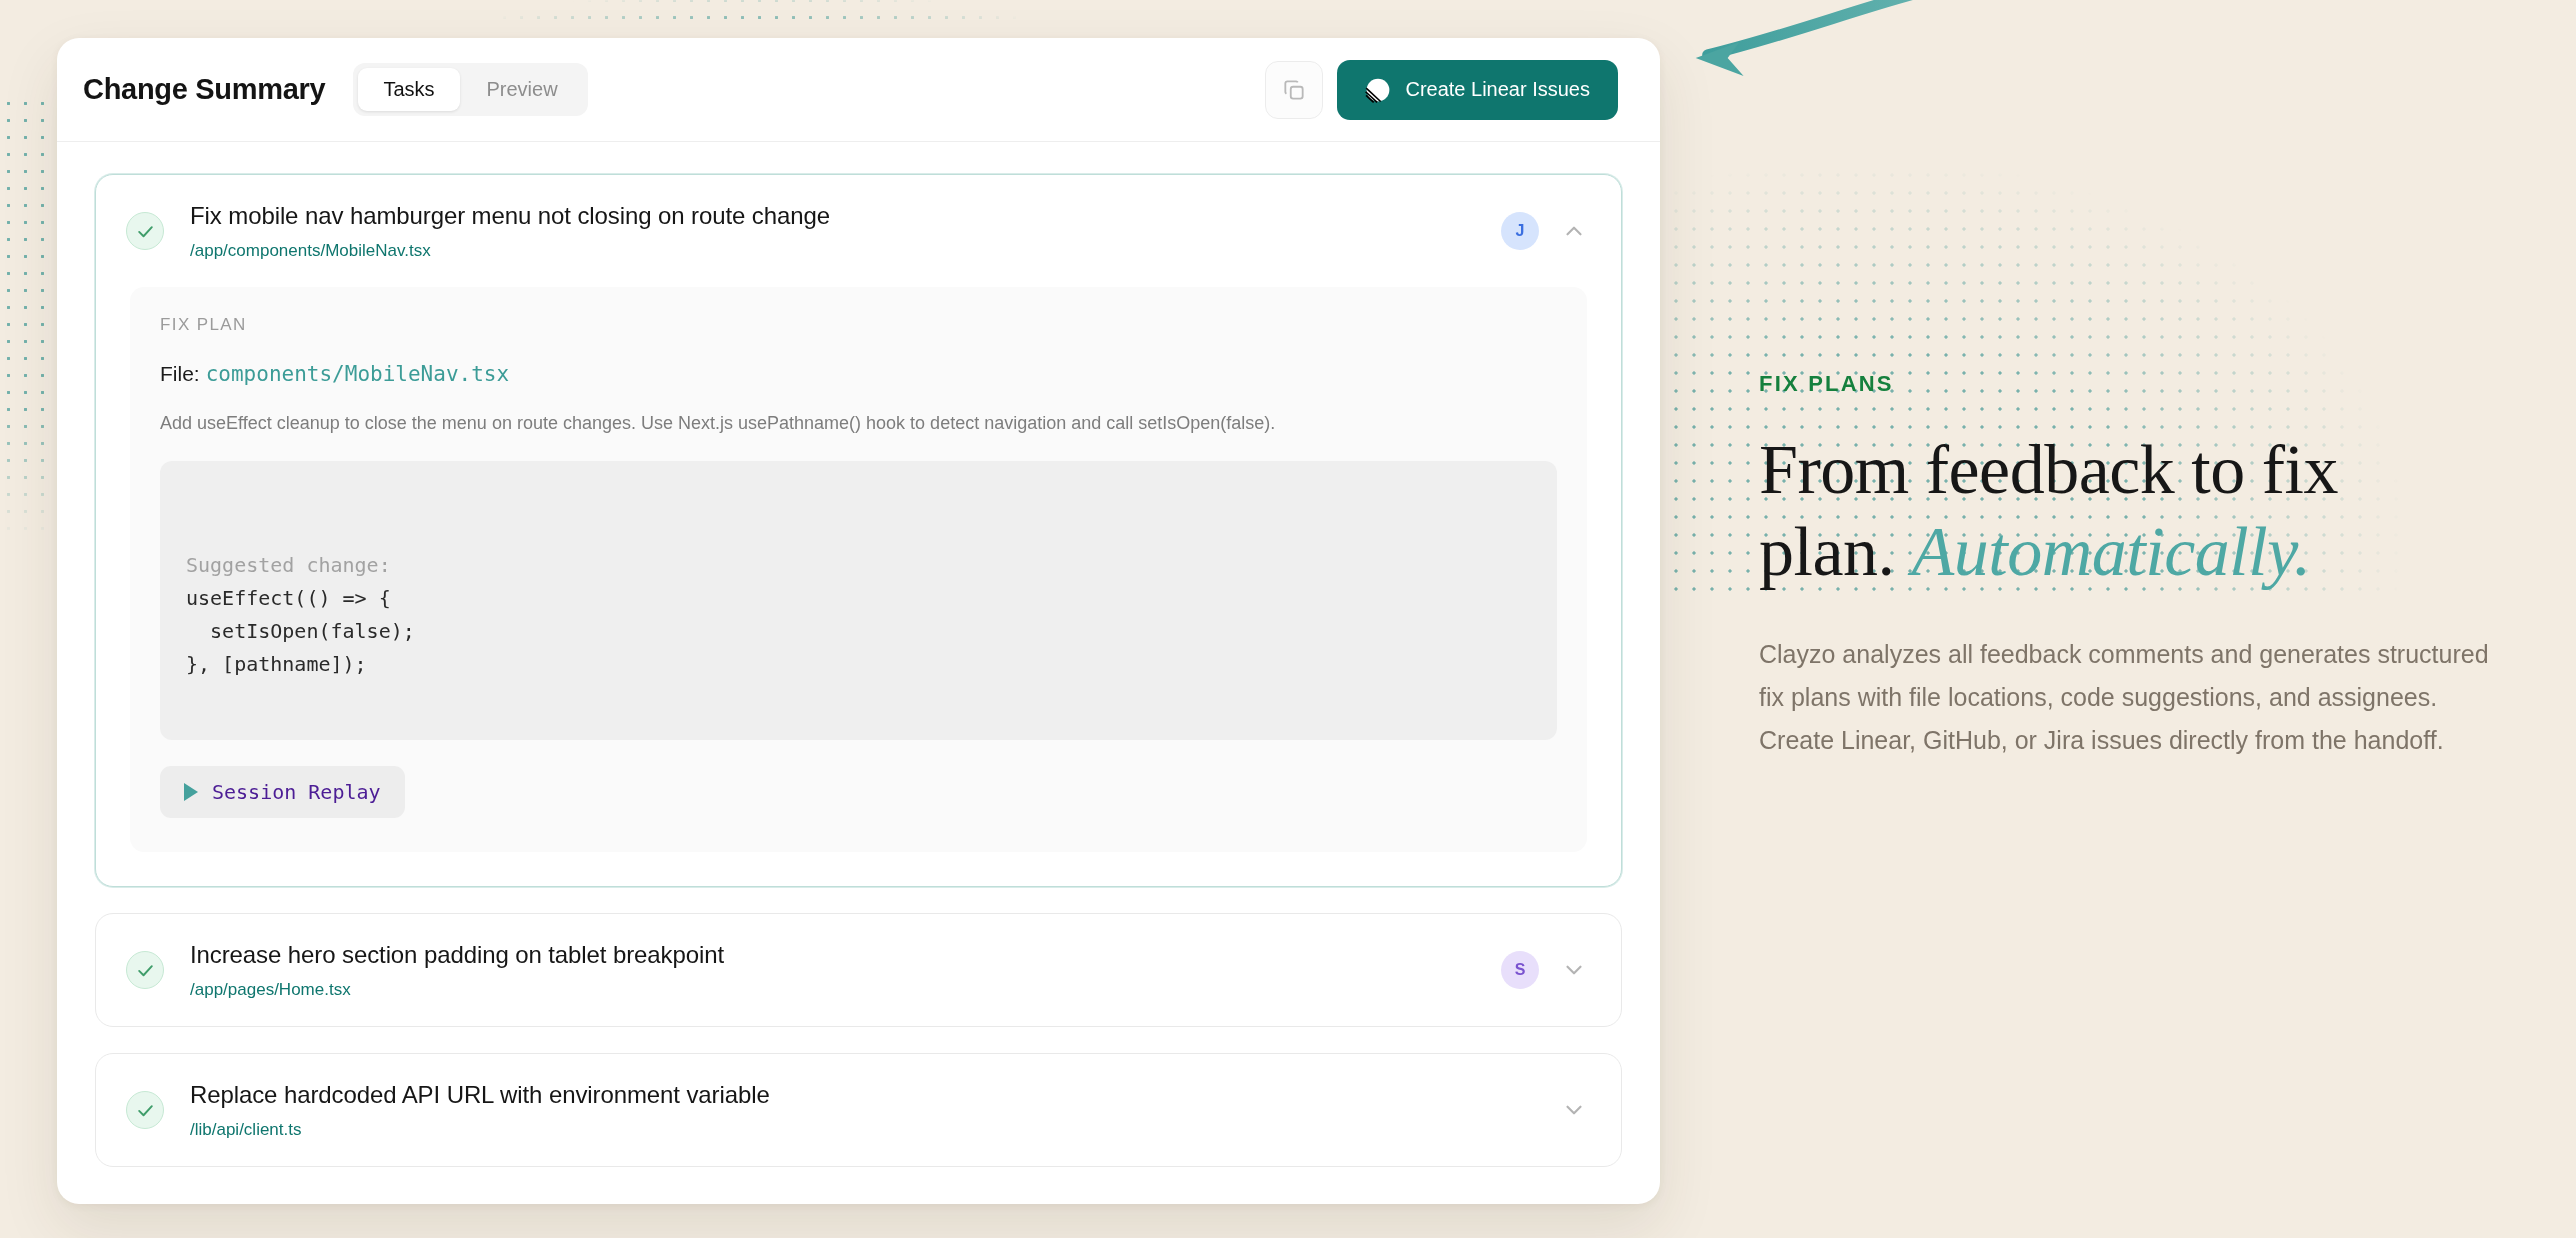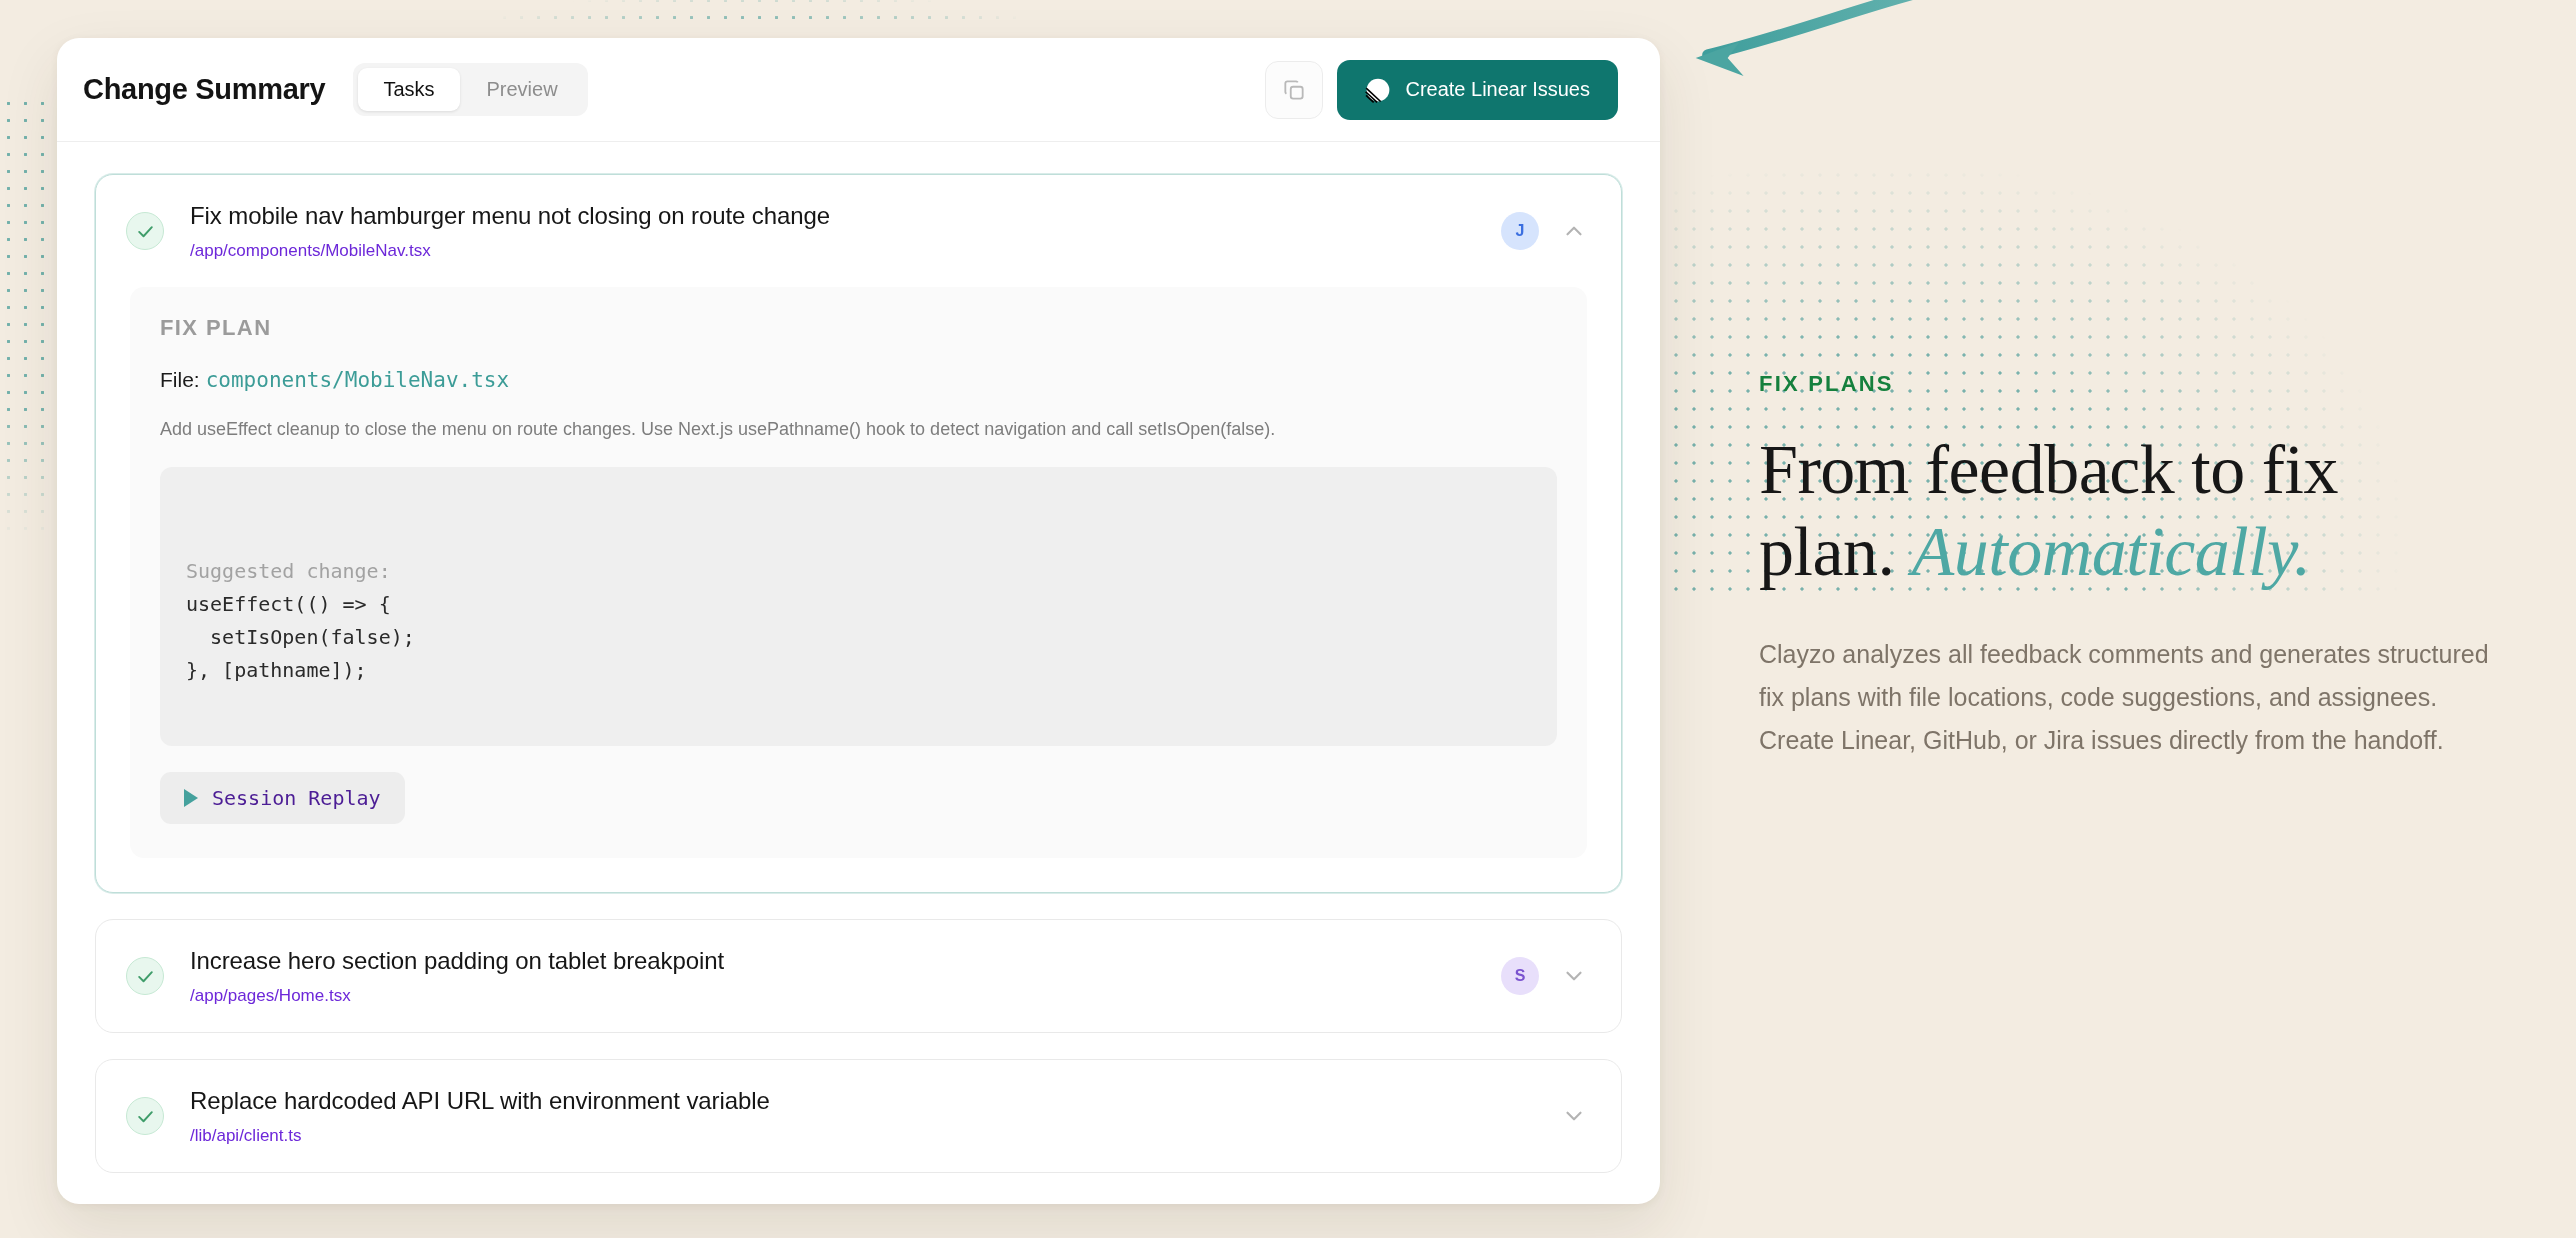--- a/index.html
+++ b/index.html
@@ -174,21 +174,21 @@
   .task-text { margin-left: 26px; min-width: 0; }
   .task-title {
     font-size: 24px;
     font-weight: 500;
     color: #161616;
     letter-spacing: -0.1px;
     line-height: 1.25;
   }
   .task-path {
     font-size: 17px;
-    color: #6d28d9;
+    color: #0f766e;
     margin-top: 10px;
   }
   .task-row-spacer { flex: 1; }
   .avatar {
     width: 38px; height: 38px;
     border-radius: 50%;
     display: flex; align-items: center; justify-content: center;
     font-size: 16px; font-weight: 600;
     flex: 0 0 auto;
     margin-right: 22px;
@@ -198,24 +198,24 @@
   .chev { flex: 0 0 auto; }
 
   
   .fix-plan {
     margin: 0 34px 34px 34px;
     background: #fafafa;
     border-radius: 14px;
     padding: 28px 30px 34px 30px;
   }
   .fix-plan-label {
-    font-size: 22px;
+    font-size: 17px;
     letter-spacing: 1.4px;
     color: #9b9b9b;
-    font-weight: 700;
+    font-weight: 400;
   }
   .fix-file-line {
     margin-top: 27px;
     font-size: 21px;
     color: #1b1b1b;
   }
   .fix-file-line .fname {
     font-family: "DejaVu Sans Mono", monospace;
     color: #3c9c97;
     font-size: 21px;

